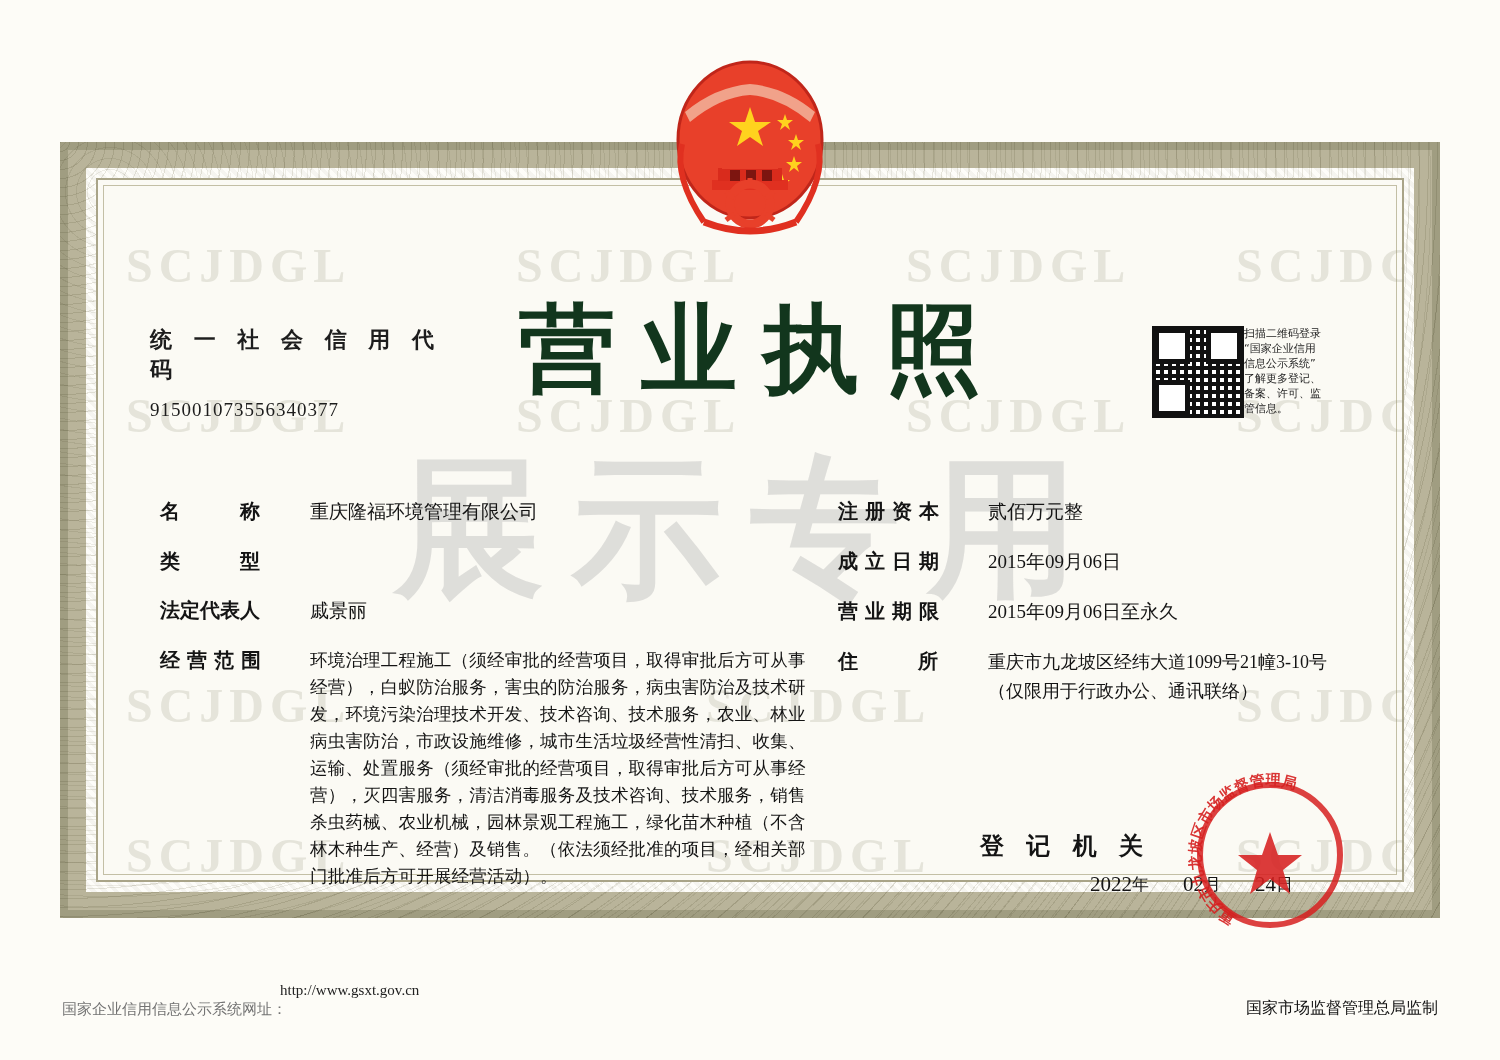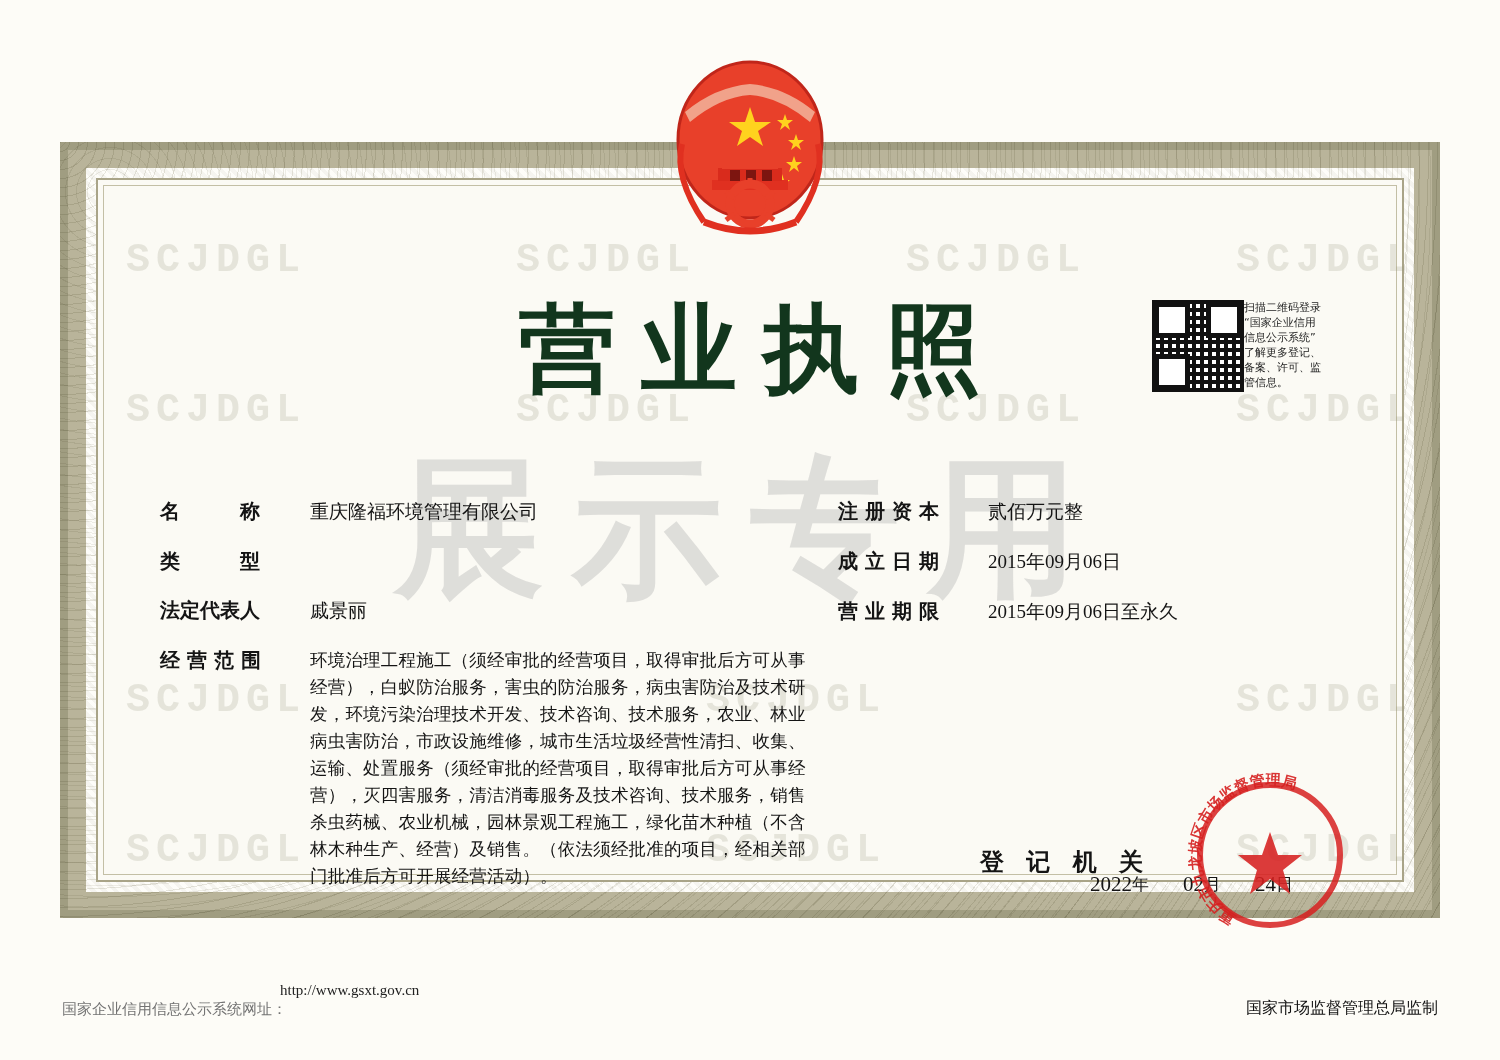--- a/index.html
+++ b/index.html
@@ -57,22 +57,22 @@
     background:#fbfaf4;
   }
 
   
   .wm-tiles{
     position:absolute;left:96px;top:178px;right:96px;bottom:178px;
     overflow:hidden;pointer-events:none;
   }
   .wm-tile{
     position:absolute;
-    font-family:Liberation Mono, monospace;
-    font-size:40px;
+    font-family:Liberation Serif, serif;
+    font-size:48px;
     letter-spacing:6px;
     color:rgba(150,148,126,0.22);
     white-space:nowrap;
     font-weight:bold;
   }
   .wm-big{
     position:absolute;
     left:50%;top:430px;
     transform:translateX(-50%);
     font-family:"DejaVu Sans", sans-serif;
@@ -110,21 +110,21 @@
     position:absolute;left:0;right:0;top:286px;text-align:center;z-index:6;
     font-family:"DejaVu Sans", sans-serif;
     font-size:96px;
     font-weight:bold;
     letter-spacing:26px;
     color:#12361d;
     text-indent:26px;
   }
 
   
-  .qr-wrap{position:absolute;right:160px;top:300px;z-index:6;display:flex;}
+  .qr-wrap{position:absolute;right:160px;top:326px;z-index:6;display:flex;}
   .qr{
     width:92px;height:92px;
     background:
       repeating-linear-gradient(0deg,#111 0 4px,transparent 4px 8px),
       repeating-linear-gradient(90deg,#111 0 4px,transparent 4px 8px);
     background-color:#fff;
     position:relative;
   }
   .qr::before,.qr::after{
     content:"";position:absolute;width:26px;height:26px;border:5px solid #111;background:#fff;
@@ -154,21 +154,21 @@
     font-size:19px;color:#141414;line-height:28px;
     flex:1;
   }
   .f-value.small{font-size:18px;line-height:29px;}
   .scope .f-value{font-size:17.5px;line-height:27px;letter-spacing:.2px;}
 
   
   .registry{
     position:absolute;left:980px;top:830px;z-index:6;
     font-family:"DejaVu Sans", sans-serif;
-    font-size:24px;font-weight:bold;letter-spacing:7px;color:#141414;margin-top:16px;
+    font-size:24px;font-weight:bold;letter-spacing:7px;color:#141414;
   }
   .regdate{
     position:absolute;left:1090px;top:872px;z-index:6;
     font-family:"Liberation Serif", serif;font-size:20px;color:#141414;
     display:flex;align-items:flex-end;gap:0;
   }
   .regdate .num{font-size:21px;}
   .regdate .cn{font-size:17px;padding-bottom:1px;}
   .regdate .gap{display:inline-block;width:34px;}
 
@@ -252,20 +252,24 @@
           <line x1="114" y1="168" x2="106" y2="162"></line>
         </g>
 
         <path d="M22 92 Q14 126 44 170" stroke="#e03020" stroke-width="6" fill="none"></path>
         <path d="M158 92 Q166 126 136 170" stroke="#e03020" stroke-width="6" fill="none"></path>
         <path d="M44 170 Q90 188 136 170" stroke="#e03020" stroke-width="7" fill="none"></path>
       </g>
     </svg>
   </div>
 
+  <div class="usci">
+    <div class="usci-label">统 一 社 会 信 用 代 码</div>
+    <div class="usci-value">915001073556340377</div>
+  </div>
 
   <div class="title">营业执照</div>
 
   <div class="qr-wrap">
     <div class="qr">
         <span class="qr-eye3"></span>
       </div>
     <div class="qr-text">
       <div>扫描二维码登录</div>
       <div>“国家企业信用</div>
@@ -300,20 +304,24 @@
       <div class="f-value">贰佰万元整</div>
     </div>
     <div class="field">
       <div class="f-label">成 立 日 期</div>
       <div class="f-value">2015年09月06日</div>
     </div>
     <div class="field">
       <div class="f-label">营 业 期 限</div>
       <div class="f-value">2015年09月06日至永久</div>
     </div>
+    <div class="field">
+      <div class="f-label">住　　　所</div>
+      <div class="f-value small">重庆市九龙坡区经纬大道1099号21幢3-10号（仅限用于行政办公、通讯联络）</div>
+    </div>
   </div>
 
   <div class="registry">登 记 机 关</div>
   <div class="regdate">
     <span class="num">2022</span>
     <span class="cn">年</span>
     <span class="gap"></span>
     <span class="num">02</span>
     <span class="cn">月</span>
     <span class="gap"></span>

